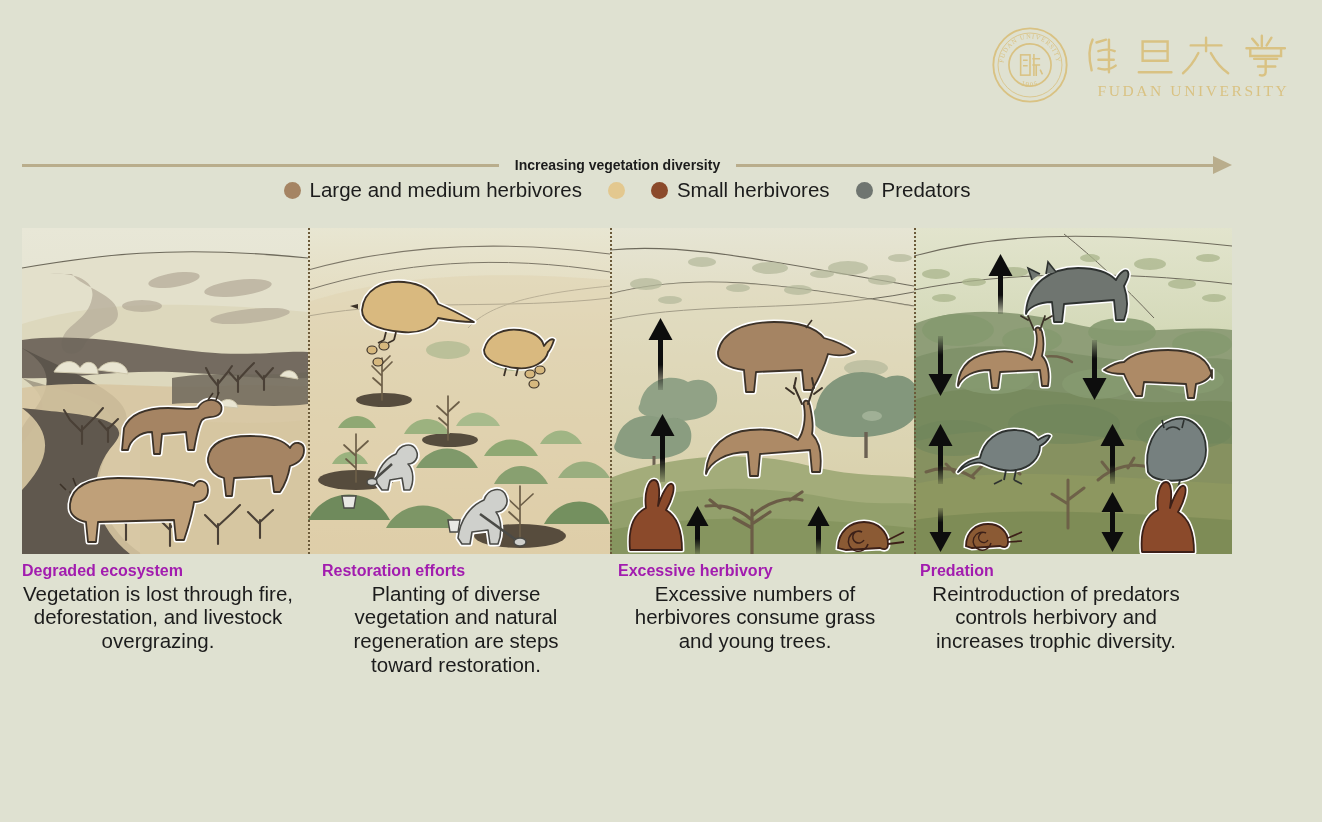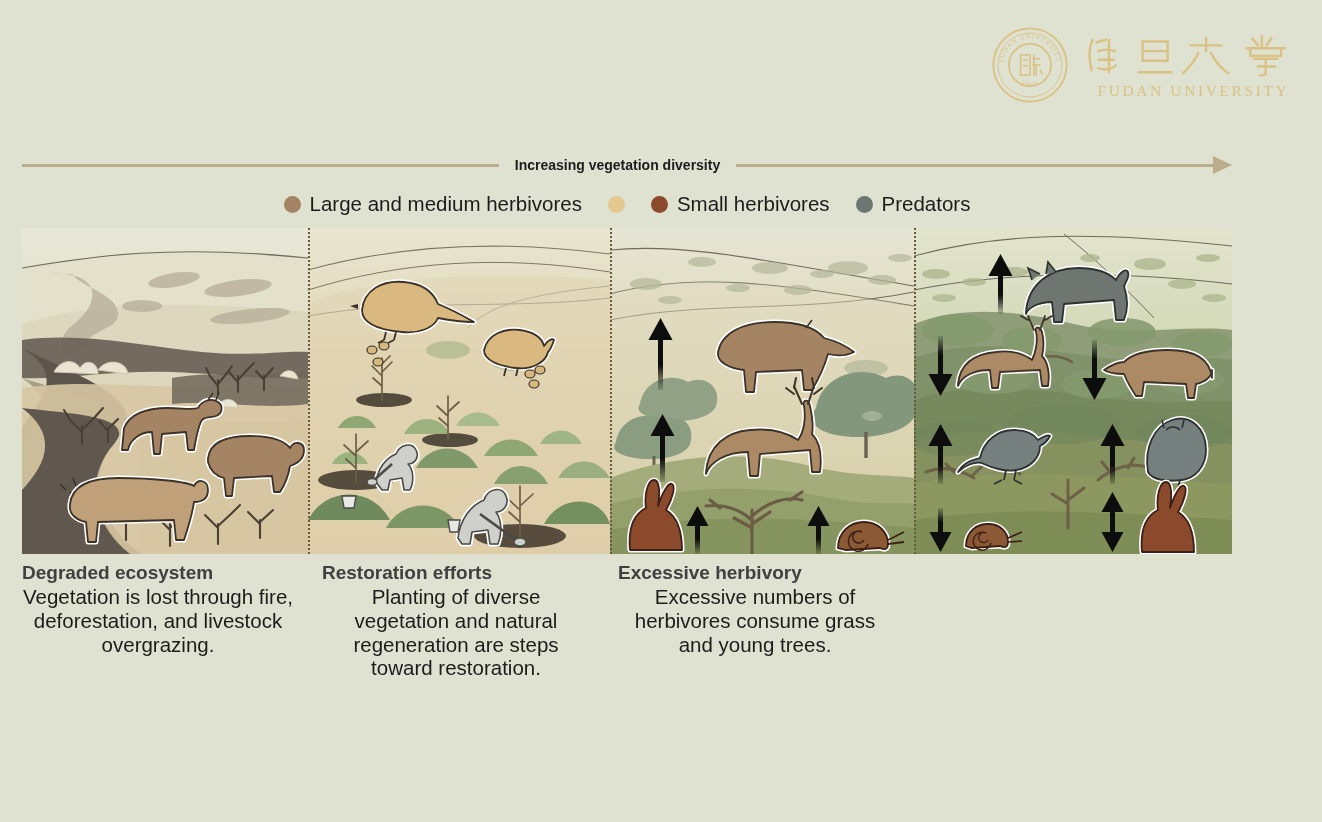--- a/index.html
+++ b/index.html
@@ -36,21 +36,21 @@
     padding: 0 16px; white-space: nowrap;
   }
   #axis-head {
     width: 0; height: 0;
     border-left: 19px solid #b9ad8c;
     border-top: 9px solid transparent;
     border-bottom: 9px solid transparent;
   }
 
   #legend {
-    position: absolute; left: 22px; top: 192px; width: 1210px;
+    position: absolute; left: 22px; top: 178px; width: 1210px;
     display: flex; justify-content: center; align-items: center; gap: 26px;
   }
   .legend-item { display: flex; align-items: center; gap: 9px; }
   .legend-dot { width: 17px; height: 17px; border-radius: 50%; }
   .legend-label { font-size: 20.5px; color: #1c1c1c; }
 
   
   #strip {
     position: absolute; left: 22px; top: 228px;
     width: 1210px; height: 326px;
@@ -63,21 +63,21 @@
     border-left: 2px dotted #6b5a3a; z-index: 6;
   }
 
   
   #captions {
     position: absolute; left: 22px; top: 562px; width: 1210px;
     display: flex;
   }
   .caption { padding-right: 28px; }
   .caption h3 {
-    font-size: 19px; font-weight: bold; color: #404040; line-height: 1.16;
+    font-size: 16px; font-weight: bold; color: #a21caf; line-height: 1.16;
     margin-bottom: 1px;
   }
   .caption p {
     font-size: 20.5px; color: #1c1c1c; line-height: 1.16; text-align: center;
   }
 </style>
 </head>
 <body>
 
 <div id="logo-area">
@@ -551,13 +551,17 @@
     <p>Vegetation is lost through fire, deforestation, and livestock overgrazing.</p>
   </div>
   <div class="caption" style="width:296px">
     <h3>Restoration efforts</h3>
     <p>Planting of diverse vegetation and natural regeneration are steps toward restoration.</p>
   </div>
   <div class="caption" style="width:302px">
     <h3>Excessive herbivory</h3>
     <p>Excessive numbers of herbivores consume grass and young trees.</p>
   </div>
+  <div class="caption" style="width:300px">
+    <h3>Predation</h3>
+    <p>Reintroduction of predators controls herbivory and increases trophic diversity.</p>
+  </div>
 </div>
 
 </body></html>

